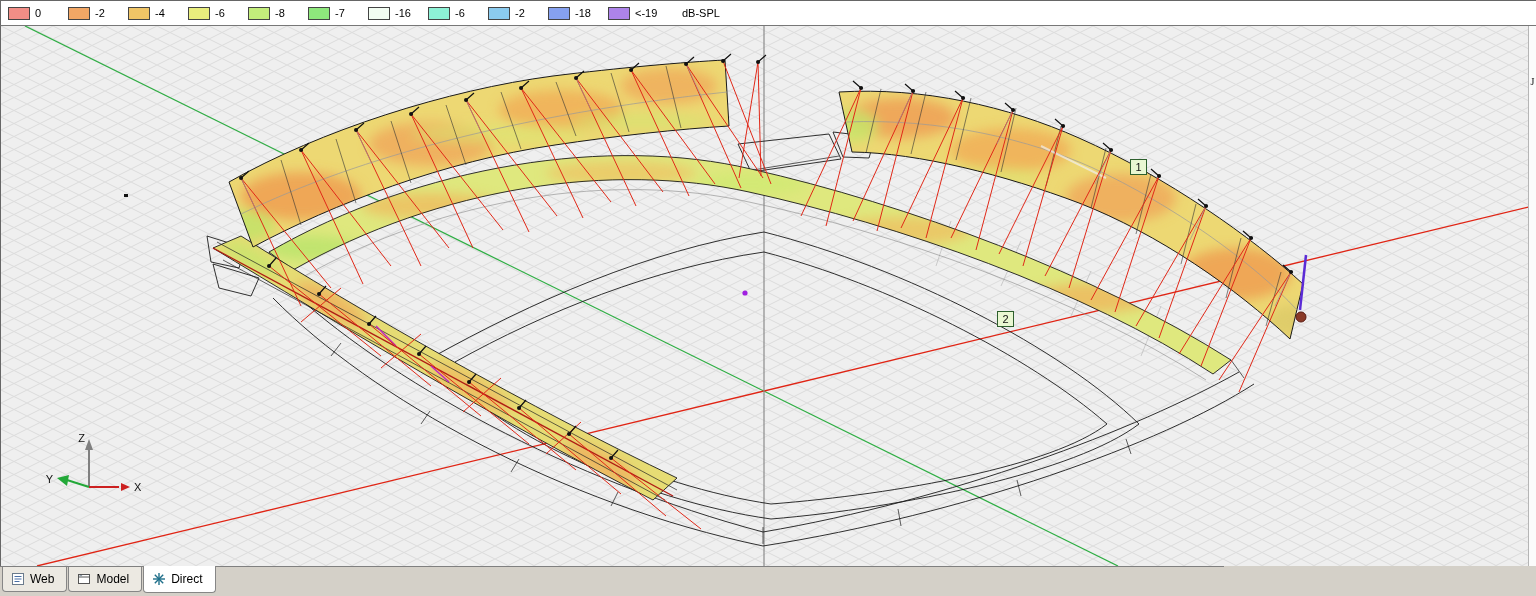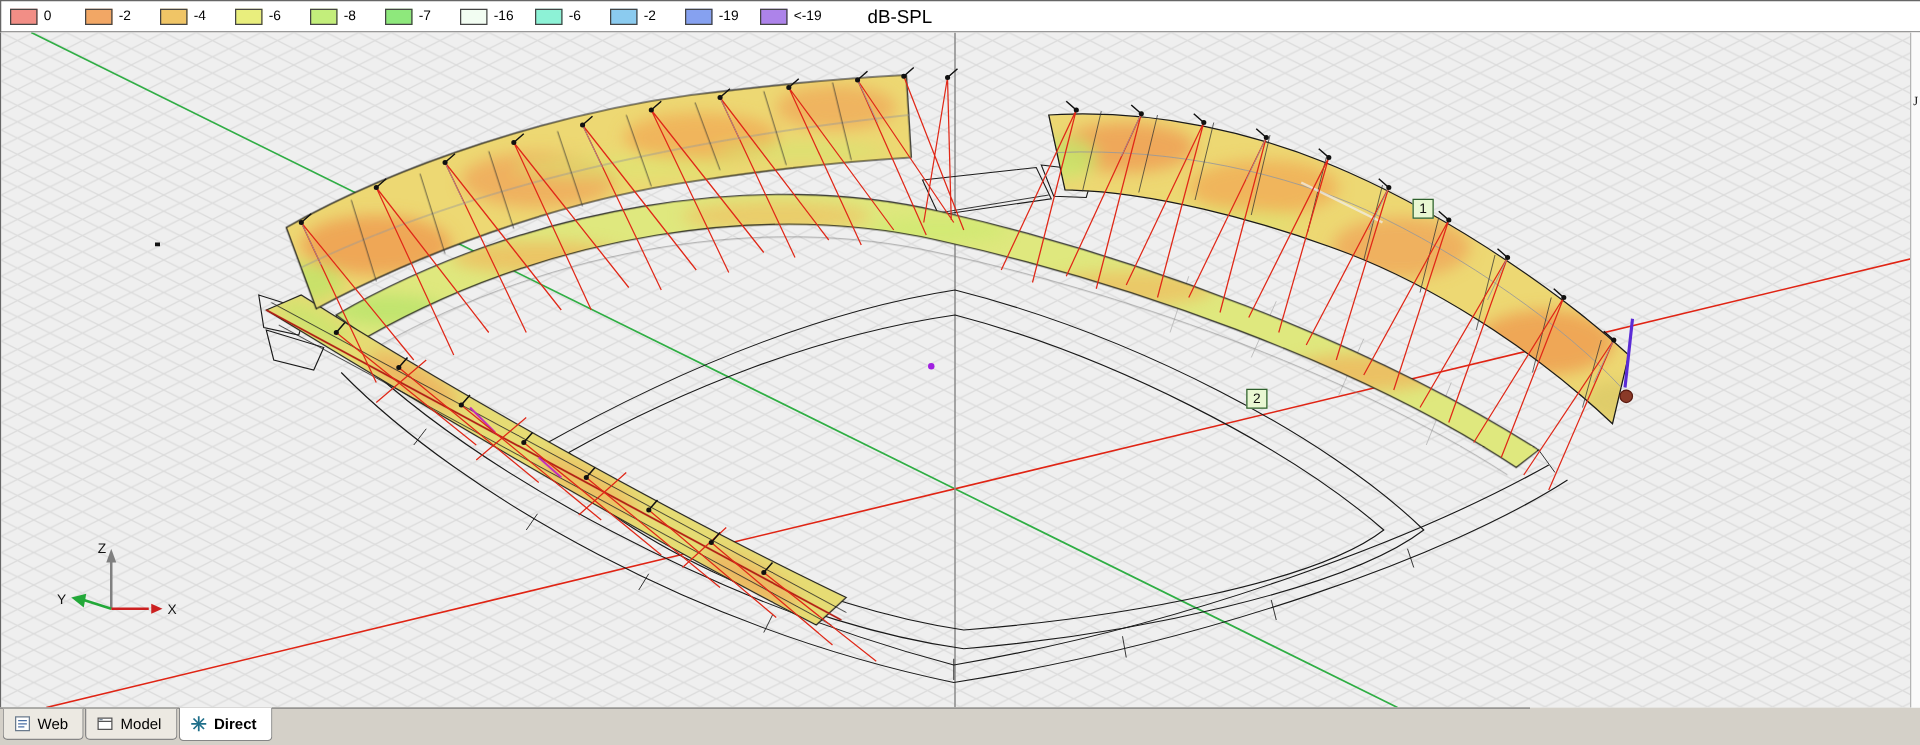--- a/index.html
+++ b/index.html
@@ -6,41 +6,41 @@
   .app{position:relative;width:1536px;height:596px;overflow:hidden;background:#d4d0c8;}
 
   
   .legend-bar{position:absolute;top:0;left:0;width:1536px;height:26px;background:#ffffff;
     border-top:1px solid #666;border-bottom:1px solid #777;border-left:1px solid #666;
     box-sizing:border-box;display:flex;align-items:center;padding-left:7px;}
   .legend-items{display:flex;align-items:center;height:100%;}
   .legend-cell{display:flex;align-items:center;width:60px;height:100%;box-sizing:border-box;}
   .legend-swatch{width:22px;height:13px;border:1px solid #444;box-sizing:border-box;margin-right:5px;flex:none;}
   .legend-label{font-size:11px;color:#000;white-space:nowrap;}
-  .legend-unit{font-size:15px;color:#000;margin-left:26px;}
+  .legend-unit{font-size:11px;color:#000;margin-left:14px;}
 
   
   .viewport{position:absolute;top:26px;left:0;width:1536px;height:540px;box-sizing:border-box;
     border-left:1px solid #666;background:#efefef;}
   .scene{position:absolute;left:0;top:0;}
   .marker{position:absolute;width:17px;height:16px;background:#e9f7d2;border:1px solid #2d5f2d;
     color:#111;font-size:11px;line-height:15px;text-align:center;box-sizing:border-box;z-index:5;}
   .right-gutter{position:absolute;right:0;top:0;width:7px;height:540px;background:#fbfbfb;
     border-left:1px solid #b5b5b5;z-index:4;}
   .edge-mark{position:absolute;right:0px;top:50px;width:7px;text-align:center;font-size:10px;
     font-family:"Liberation Serif",serif;color:#111;z-index:6;}
 
   
   .tab-bar{position:absolute;top:566px;left:0;width:1224px;height:30px;background:#d4d0c8;
     border-top:1px solid #808080;box-sizing:border-box;}
   .tabs-container{display:flex;align-items:flex-start;padding-left:2px;}
   .tab{display:inline-flex;align-items:center;gap:5px;height:21px;padding:1px 12px 2px 8px;
     background:#ece9e2;border:1px solid #868686;border-top:none;border-radius:0 0 4px 4px;
     font-size:12px;color:#000;margin-right:1px;position:relative;cursor:default;}
-  .tab.active{background:#ffffff;height:23px;margin-top:-1px;z-index:2;font-weight:bold;}
+  .tab.active{background:#ffffff;height:23px;margin-top:-1px;z-index:2;}
   .tab-icon{display:inline-flex;width:14px;height:14px;flex:none;}
   .tab-label{white-space:nowrap;}
 </style>
 </head>
 <body>
 
 <div class="app">
 
   <div class="legend-bar">
     <div class="legend-items">
@@ -75,21 +75,21 @@
         <span class="legend-cell">
           <span class="legend-swatch" style="background: rgb(141, 242, 214);"></span>
           <span class="legend-label">-6</span>
         </span>
         <span class="legend-cell">
           <span class="legend-swatch" style="background: rgb(139, 203, 239);"></span>
           <span class="legend-label">-2</span>
         </span>
         <span class="legend-cell">
           <span class="legend-swatch" style="background: rgb(134, 161, 240);"></span>
-          <span class="legend-label">-19</span>
+          <span class="legend-label">-18</span>
         </span>
         <span class="legend-cell">
           <span class="legend-swatch" style="background: rgb(173, 131, 234);"></span>
           <span class="legend-label">&lt;-19</span>
         </span>
       </div>
     <span class="legend-unit">dB-SPL</span>
   </div>
 
   <div class="viewport">

